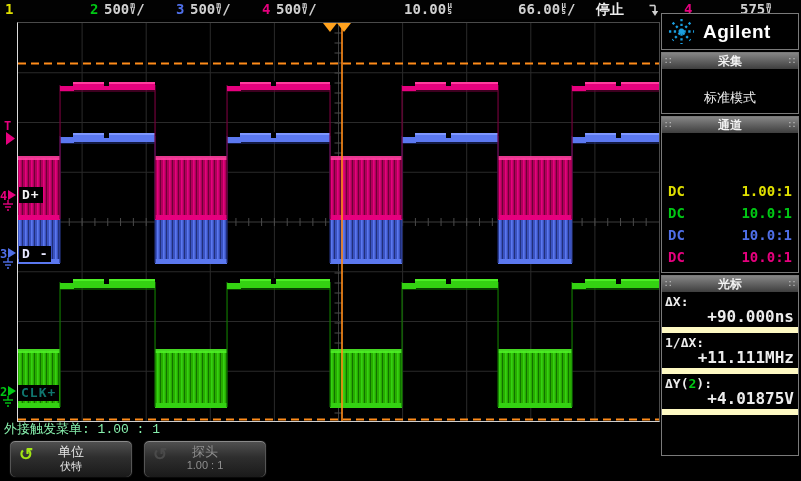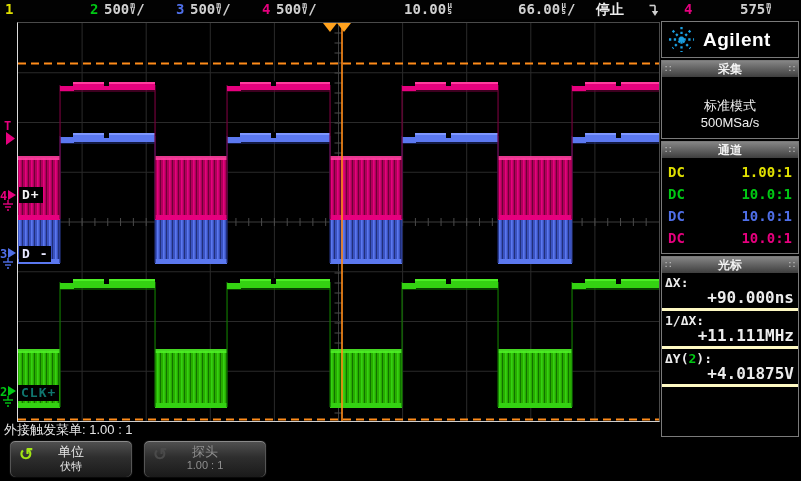--- a/index.html
+++ b/index.html
@@ -14,41 +14,41 @@
        font-size:8px;line-height:6px;font-weight:bold;margin:0 1px;position:relative;top:0px;}
   
   #plot{position:absolute;left:17px;top:22px;width:641px;height:398px;background:#000;
         border-left:1px solid #dcdcdc;border-bottom:1px solid #cfcfcf;
         border-top:1px solid #4a4a4a;border-right:1px solid #4a4a4a;}
   #plot svg{position:absolute;left:0;top:0;}
   .wlabel{position:absolute;background:#000;font-family:"DejaVu Sans Mono",monospace;
           font-weight:bold;font-size:13px;letter-spacing:1px;padding:1px 3px;line-height:14px;}
   #left-markers{position:absolute;left:0;top:22px;overflow:visible;}
   
-  #panel{position:absolute;left:661px;top:21px;width:138px;}
+  #panel{position:absolute;left:661px;top:13px;width:138px;}
   .pbox{background:#000;border:1px solid #7a7a7a;margin-bottom:2px;box-sizing:border-box;width:138px;}
   .brand{height:37px;display:flex;align-items:center;padding-left:6px;}
   .brandname{color:#fff;font-weight:bold;font-size:19px;margin-left:8px;letter-spacing:0.5px;}
   .phead{height:16px;background:linear-gradient(#858585,#3e3e3e);color:#f2f2f2;font-size:12px;
          text-align:center;line-height:16px;position:relative;font-weight:bold;}
   .grip{position:absolute;top:0;color:#c7c7c7;font-size:10px;font-weight:normal;}
   .grip.l{left:3px;} .grip.r{right:3px;}
   .pline{color:#f0f0f0;font-size:13px;text-align:center;line-height:17px;}
   .acq-pad{padding:6px 0 7px 0;margin-top:14px;}
   .chrow{display:flex;justify-content:space-between;padding:0 6px;height:22px;line-height:22px;
          font-family:"DejaVu Sans Mono",monospace;font-size:14px;font-weight:bold;}
-  #chrows{padding:3px 0 4px 0;}
-  .curentry{border-bottom:3px solid #fef9c3;}
+  #chrows{padding:3px 0 4px 0;margin-top:44px;}
+  .curentry{border-bottom:6px solid #fef9c3;}
   .cur-label{color:#ececec;font-family:"DejaVu Sans Mono",monospace;font-size:13px;
              padding:2px 0 0 3px;line-height:15px;font-weight:bold;}
   .cur-value{color:#ececec;font-family:"DejaVu Sans Mono",monospace;font-size:16px;
              text-align:right;padding:0 4px 2px 0;line-height:16px;font-weight:bold;}
   #curbox{height:181px;}
   
-  #status{position:absolute;left:4px;top:422px;color:#e5e5e5;font-size:13px;line-height:16px;}
+  #status{position:absolute;left:4px;top:422px;color:#86efac;font-size:13px;line-height:16px;font-family:Liberation Mono, monospace;}
   .softkey{position:absolute;top:440px;width:122px;height:36px;border-radius:6px;
            background:linear-gradient(#525252,#2e2e2e 45%,#1a1a1a);border:1px solid #090909;
            box-shadow:inset 0 1px 0 #8a8a8a, inset 1px 0 0 #555, inset -1px 0 0 #555;}
   .sk-icon{position:absolute;left:9px;top:3px;font-size:17px;font-weight:bold;transform:scaleX(-1);}
   .sk-top{position:absolute;left:0;top:2px;width:100%;text-align:center;font-size:13px;color:#e8e8e8;}
   .sk-bot{position:absolute;left:0;top:18px;width:100%;text-align:center;font-size:11px;color:#e8e8e8;}
   .dim{color:#8f8f8f !important;}
 </style>
 </head>
 <body>
@@ -427,21 +427,20 @@
     </div>
 
     <div class="pbox">
       <div class="phead">
         <span class="grip l">∷</span>
         <span>采集</span>
         <span class="grip r">∷</span>
       </div>
       <div class="acq-pad">
         <div class="pline">标准模式</div>
-        <div class="pline">500MSa/s</div>
       </div>
     </div>
 
     <div class="pbox">
       <div class="phead">
         <span class="grip l">∷</span>
         <span>通道</span>
         <span class="grip r">∷</span>
       </div>
       <div id="chrows">

